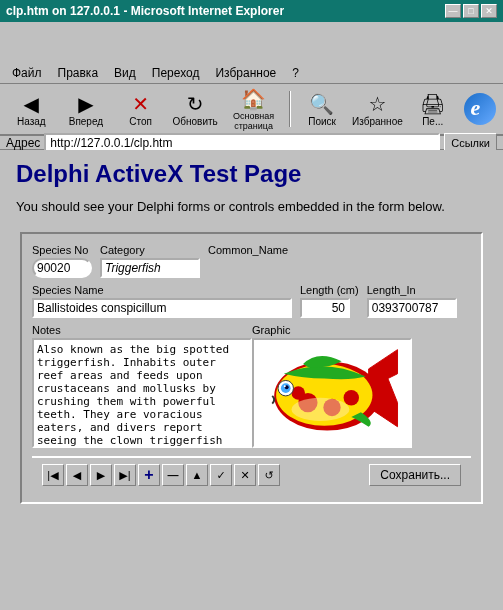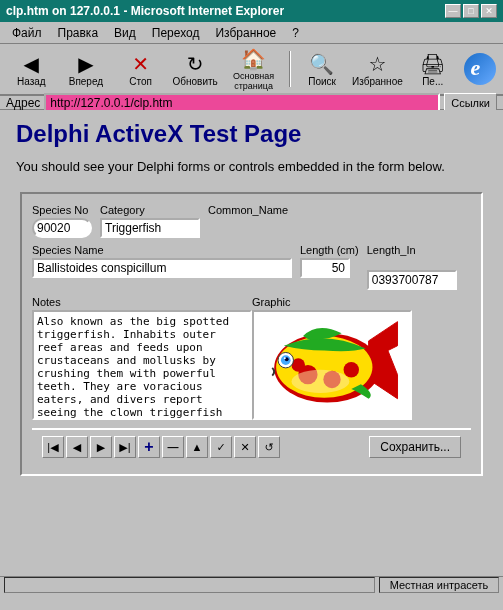--- a/index.html
+++ b/index.html
@@ -44,20 +44,21 @@
     }
 
     
     .menu-bar {
       background: #c0c0c0;
       display: flex;
       align-items: center;
       padding: 2px 4px;
       height: 22px;
       border-bottom: 1px solid #808080;
+      margin-top: 40px;
     }
     .menu-item {
       padding: 2px 8px;
       font-size: 12px;
       cursor: pointer;
     }
 
     
     .toolbar {
       background: #c0c0c0;
@@ -113,21 +114,21 @@
     }
     .address-label {
       font-size: 12px;
     }
     .address-input {
       flex: 1;
       height: 20px;
       border: 2px inset #ffffff;
       font-size: 12px;
       padding: 1px 4px;
-      background: #ec4899;
+      background: #ffffff;
     }
     .address-go {
       font-size: 11px;
       padding: 1px 6px;
       height: 20px;
       background: #c0c0c0;
       border: 1px solid;
       border-color: #ffffff #808080 #808080 #ffffff;
       cursor: pointer;
     }
@@ -184,24 +185,24 @@
       color: #000;
     }
     .field-input {
       height: 20px;
       border: 2px inset #ffffff;
       background: white;
       font-size: 12px;
       padding: 1px 3px;
     }
     .field-input.narrow { width: 60px; border-radius: 10px; }
-    .field-input.medium { width: 100px; }
+    .field-input.medium { width: 100px; font-style: italic; }
     .field-input.wide { width: 185px; }
     .field-input.full { width: 260px; }
-    .field-input.small { width: 90px; margin-top: 12px; }
+    .field-input.small { width: 90px; }
     .field-input.length { width: 50px; text-align: right; }
 
     
     .notes-graphic-row {
       display: flex;
       margin-bottom: 8px;
     }
     .notes-section {
       display: flex;
       flex-direction: column;

